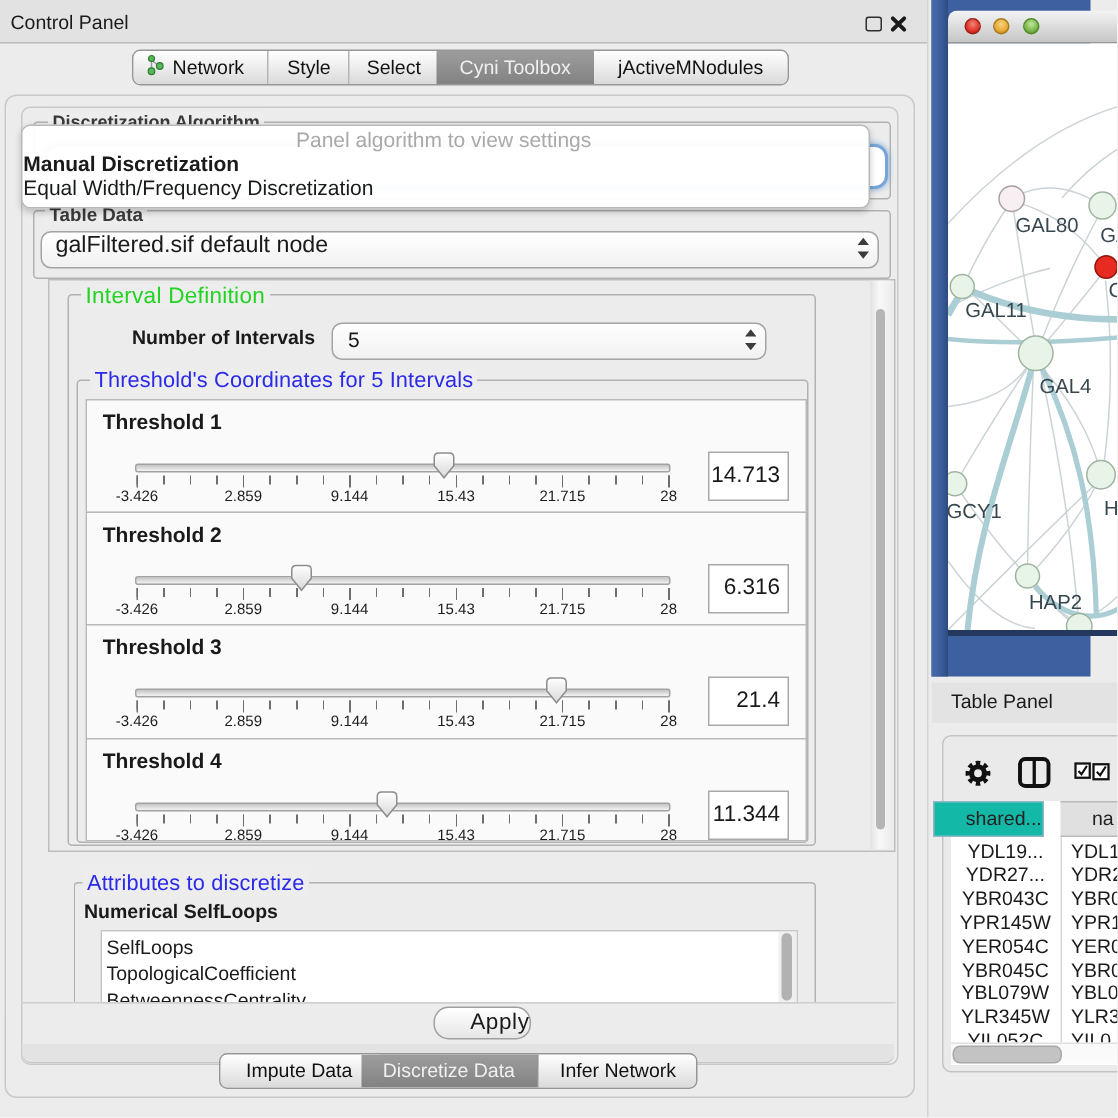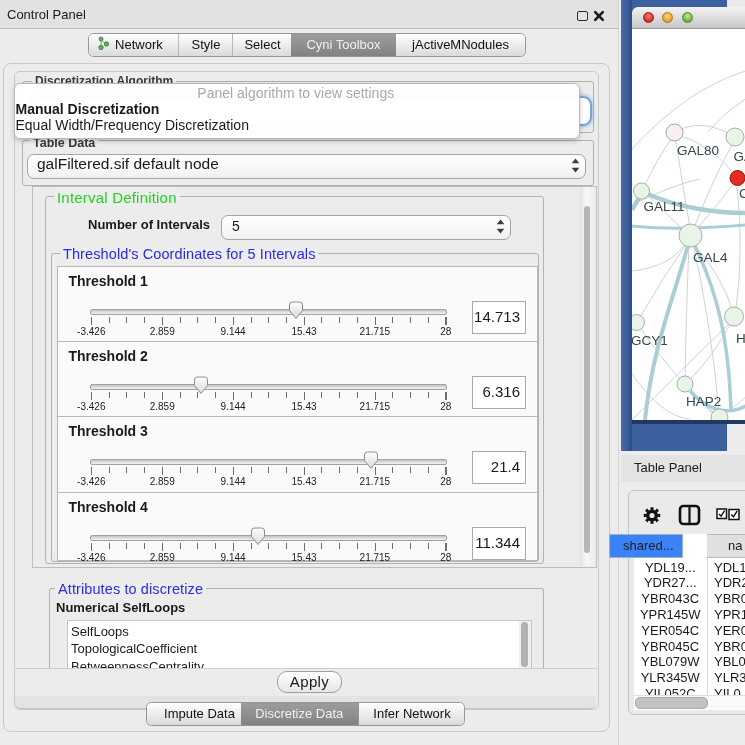--- a/index.html
+++ b/index.html
@@ -165,21 +165,21 @@
 <div class="abs" style="left:66.5px;top:619.5px;width:463.5px;height:47px;background:#fff;border:1px solid #c6c6c6;overflow:hidden">
   <div class="abs" style="left:3.5px;top:3px;font-size:13px">SelfLoops</div>
   <div class="abs" style="left:3.5px;top:20.5px;font-size:13px">TopologicalCoefficient</div>
   <div class="abs" style="left:3.5px;top:38px;font-size:13px">BetweennessCentrality</div>
   <div class="abs" style="left:451.5px;top:0;width:12px;height:47px;background:#f0f0f0"></div>
   <div class="abs" style="left:453.5px;top:1px;width:7px;height:45px;border-radius:3.5px;background:#b2b2b2"></div>
 </div>
 
 
 <div class="abs" style="left:14px;top:667.5px;width:583px;height:1px;background:#cfcfcf"></div>
-<div class="abs" style="left:277px;top:670.5px;width:63px;height:20.5px;border:1px solid #9f9f9f;border-radius:10px;background:linear-gradient(#ffffff,#e6e6e6);font-size:15px;letter-spacing:0.4px;text-align:center;line-height:20px">Apply</div>
+<div class="abs" style="left:289px;top:670.5px;width:63px;height:20.5px;border:1px solid #9f9f9f;border-radius:10px;background:linear-gradient(#ffffff,#e6e6e6);font-size:15px;letter-spacing:0.4px;text-align:right;line-height:20px">Apply</div>
 <div class="abs" style="left:14.5px;top:696px;width:581.5px;height:12px;background:#e3e3e3;border-bottom:1px solid #c6c6c6;border-radius:0 0 6px 6px"></div>
 
 
 <div class="abs" style="left:145.5px;top:701.5px;width:317.5px;height:22px;border:1px solid #959595;border-radius:5.5px;overflow:hidden">
   <div class="seg" style="left:0;width:106px;line-height:22px">Impute Data</div>
   <div class="seg" style="left:211.5px;width:106px;line-height:22px;border-left:1px solid #959595">Infer Network</div>
   <div class="seg segd" style="left:94px;width:117.5px;line-height:22px">Discretize Data</div>
 </div>
 
 
@@ -271,21 +271,21 @@
       <rect x="1" y="1" width="9.5" height="9.5" fill="#fff" stroke="#111" stroke-width="1.5"></rect>
       <path d="M3,6 L5,8.2 L8.6,2.6" fill="none" stroke="#111" stroke-width="1.4"></path>
     </svg>
 <svg class="abs" style="left:727.5px;top:507.5px" width="13" height="13">
       <rect x="1" y="1.5" width="10" height="10" fill="#fff" stroke="#111" stroke-width="1.5"></rect>
       <path d="M3.2,6.5 L5.4,8.8 L9.2,3" fill="none" stroke="#111" stroke-width="1.4"></path>
     </svg>
 
 
 <div class="abs" style="left:633.5px;top:534px;width:111.5px;height:176px;background:#fff"></div>
-<div class="abs" style="left:609px;top:534px;width:71.5px;height:22px;background:#3b82f6;border:1px solid #94b7c8;font-size:13px;text-align:left;line-height:22px;color:#222;text-indent:13px">shared...</div>
+<div class="abs" style="left:622px;top:534px;width:71.5px;height:22px;background:#14b8a6;border:1px solid #94b7c8;font-size:13px;text-align:right;line-height:22px;color:#222;text-indent:13px">shared...</div>
 <div class="abs" style="left:707px;top:534px;width:38.5px;height:22px;background:#e0e0e0;border-top:1px solid #b9b9b9;border-bottom:1px solid #b9b9b9;font-size:13px;line-height:22px;color:#222"><span style="margin-left:21px">na</span></div>
 <div class="abs" style="left:707px;top:558px;width:1px;height:137px;background:#d8d8d8"></div>
 <div class="row" style="left:633.5px;top:559.5px;width:73.5px;text-align:center">YDL19...</div>
 <div class="row" style="left:633.5px;top:575.3px;width:73.5px;text-align:center">YDR27...</div>
 <div class="row" style="left:633.5px;top:591.1px;width:73.5px;text-align:center">YBR043C</div>
 <div class="row" style="left:633.5px;top:606.9px;width:73.5px;text-align:center">YPR145W</div>
 <div class="row" style="left:633.5px;top:622.7px;width:73.5px;text-align:center">YER054C</div>
 <div class="row" style="left:633.5px;top:638.5px;width:73.5px;text-align:center">YBR045C</div>
 <div class="row" style="left:633.5px;top:654.3px;width:73.5px;text-align:center">YBL079W</div>
 <div class="row" style="left:633.5px;top:670.1px;width:73.5px;text-align:center">YLR345W</div>

